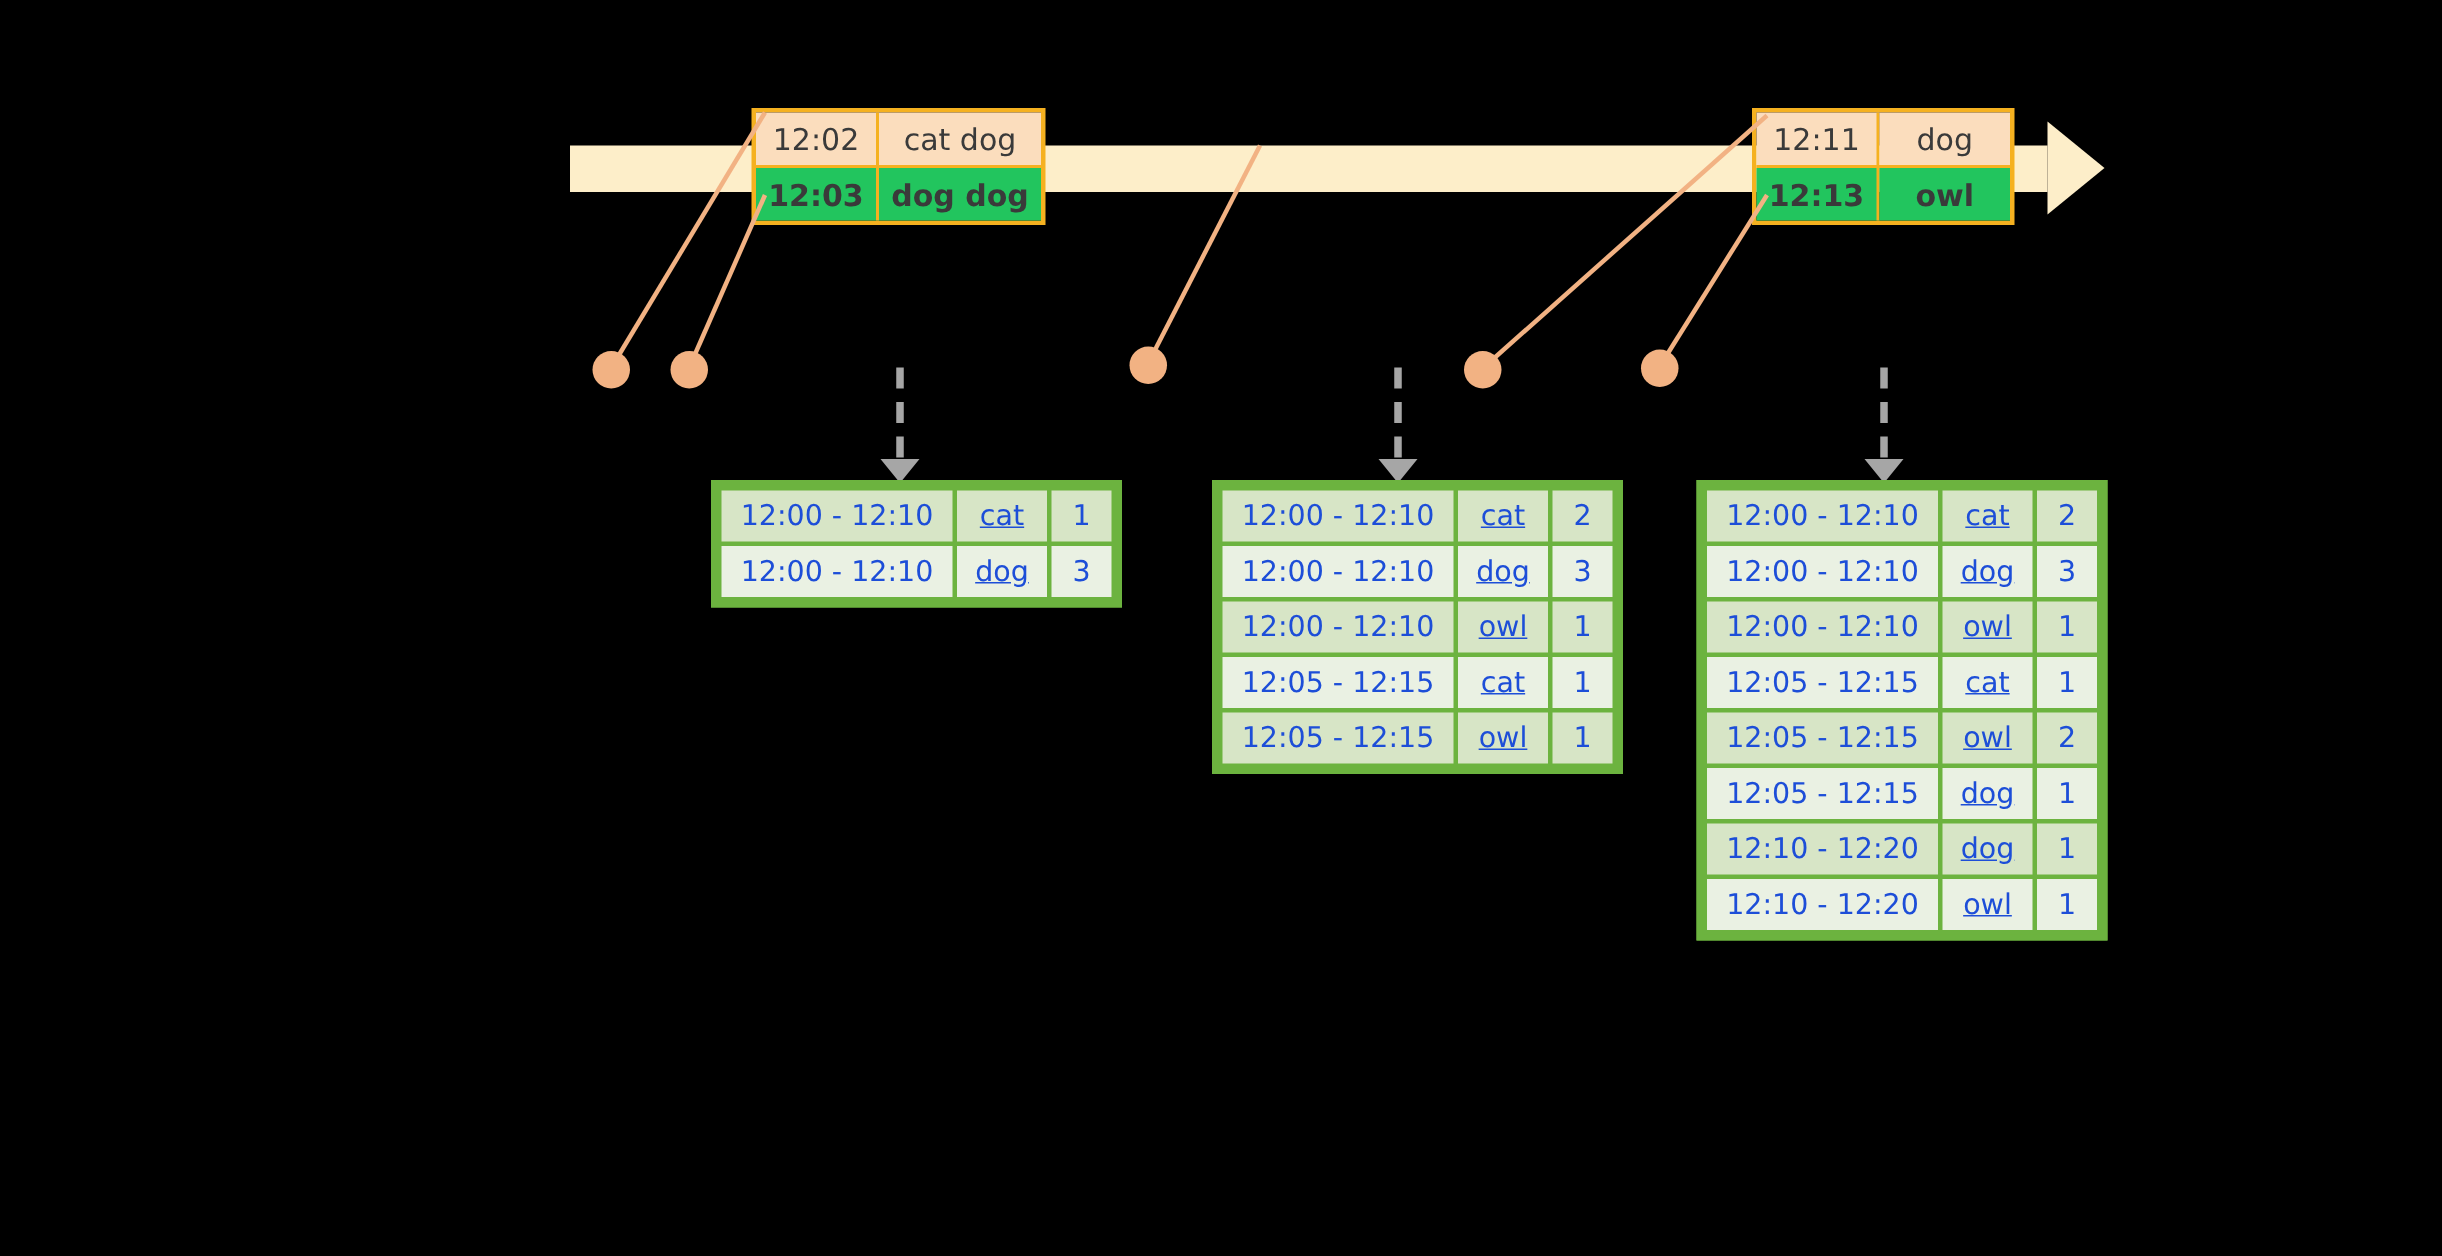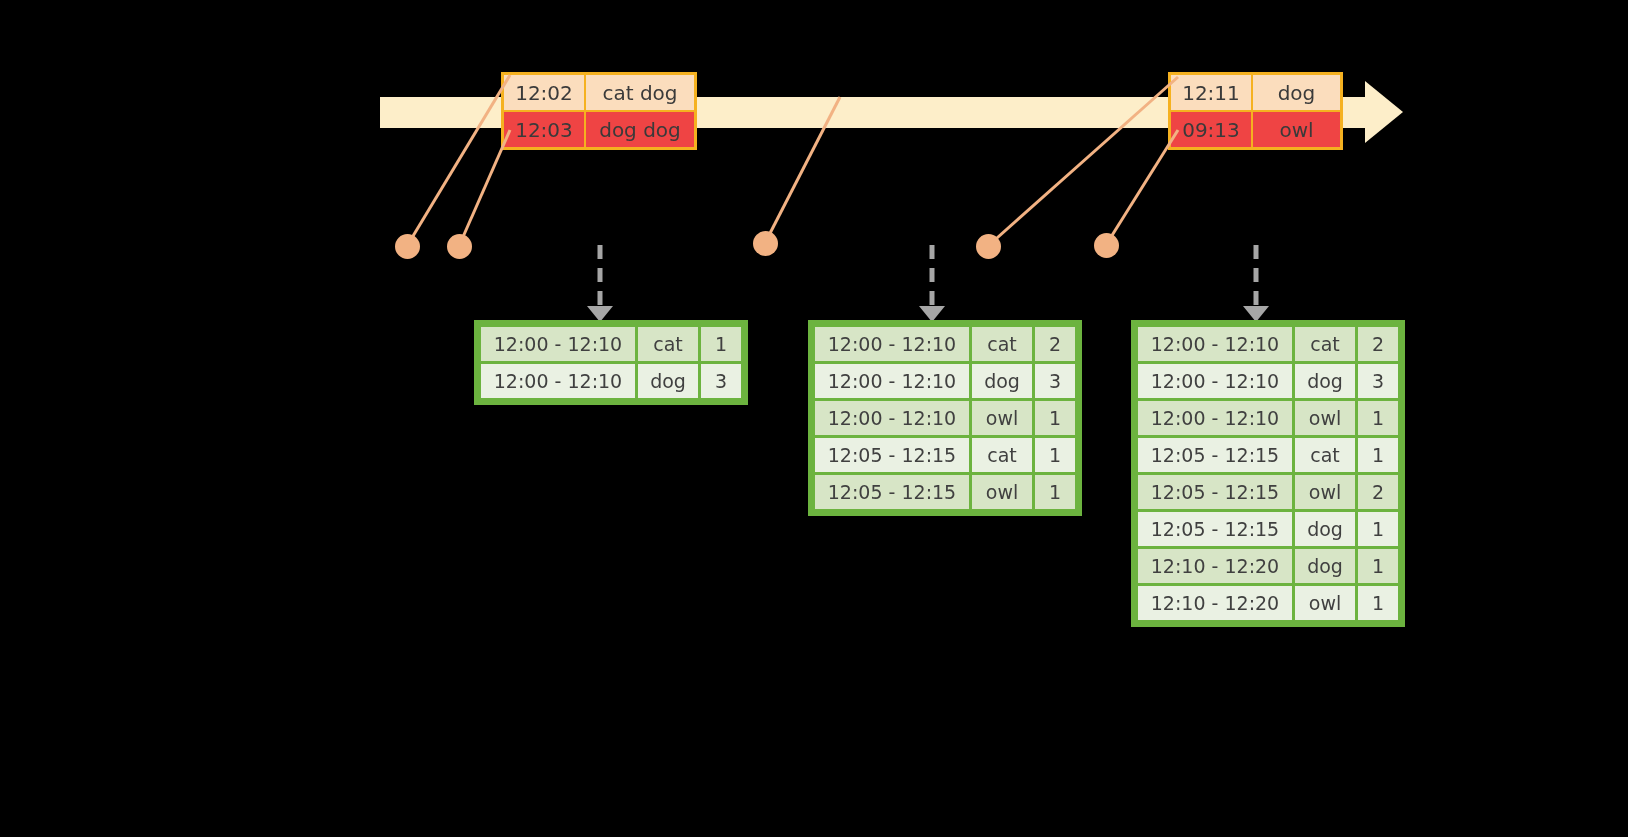--- a/index.html
+++ b/index.html
@@ -34,21 +34,21 @@
     display:flex;
     flex-direction:column;
   }
   .evt-row{
     display:flex;
     flex:1 1 auto;
     box-sizing:border-box;
   }
   .evt-row + .evt-row{border-top:2px solid #f5b120;}
   .evt-row.shade-a .evt-cell{background:#fbddbd;}
-  .evt-row.shade-b .evt-cell{background:#ef4444;}
+  .evt-row.shade-b .evt-cell{background:#22c55e;font-weight:bold;}
   .evt-cell{
     display:flex;
     align-items:center;
     justify-content:center;
     box-sizing:border-box;
     color:#3a3a3a;
     font-size:20px;
     white-space:nowrap;
   }
   .evt-cell.c-time{width:82px;border-right:2px solid #f5b120;}
@@ -77,28 +77,28 @@
   .rrow{
     display:flex;
     gap:3px;
     height:34px;
   }
   .rcell{
     display:flex;
     align-items:center;
     justify-content:center;
     box-sizing:border-box;
-    color:#404040;
+    color:#1d4ed8;
     font-size:19px;
     white-space:nowrap;
   }
   .rrow.shade-a .rcell{background:#d7e5c6;}
   .rrow.shade-b .rcell{background:#eaf1e3;}
   .rcell.c-win{width:154px;}
-  .rcell.c-key{width:60px;}
+  .rcell.c-key{width:60px;text-decoration:underline;}
   .rcell.c-cnt{width:40px;}
 </style>
 </head>
 <body>
 
 <div id="stage">
 
   <div class="tl-bar" style="left:380px;top:85px;width:985px;height:31px;"></div>
   <div class="tl-head" style="left:1365px;top:69px;"></div>
 
@@ -113,21 +113,21 @@
     </div>
   </div>
 
 
   <div class="evt" style="left:1168px;top:60px;width:175px;height:78px;justify-content:flex-end;">
     <div class="evt-row shade-a">
       <div class="evt-cell c-time">12:11</div>
       <div class="evt-cell c-val">dog</div>
     </div>
     <div class="evt-row shade-b">
-      <div class="evt-cell c-time">09:13</div>
+      <div class="evt-cell c-time">12:13</div>
       <div class="evt-cell c-val">owl</div>
     </div>
   </div>
 
   <svg class="conn" viewBox="0 0 1628 837">
     <g id="conn-lines" stroke="#f2b283" stroke-width="3" fill="none">
         <line x1="510" y1="63" x2="407" y2="234"></line>
         <line x1="510" y1="118" x2="459" y2="234"></line>
         <line x1="840" y1="85" x2="765" y2="231"></line>
         <line x1="1178" y1="65" x2="988" y2="234"></line>

